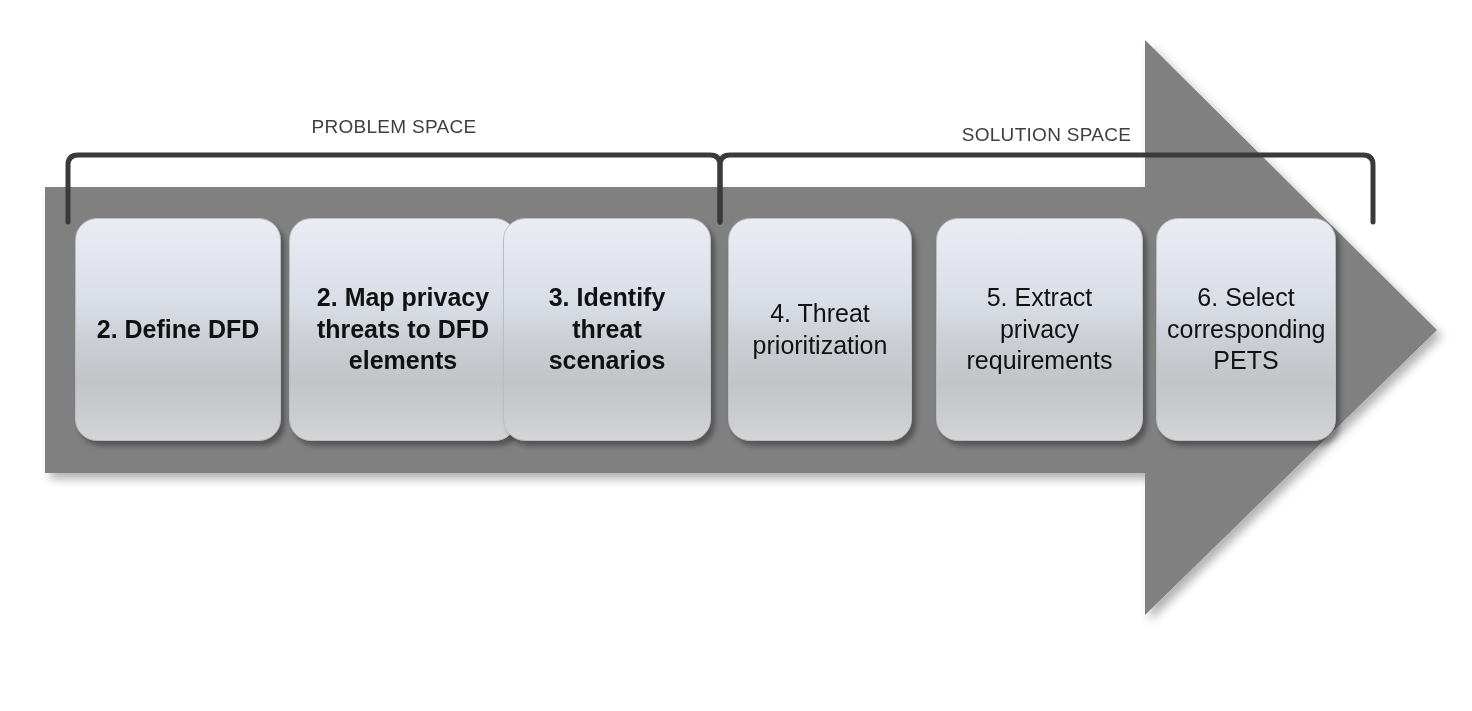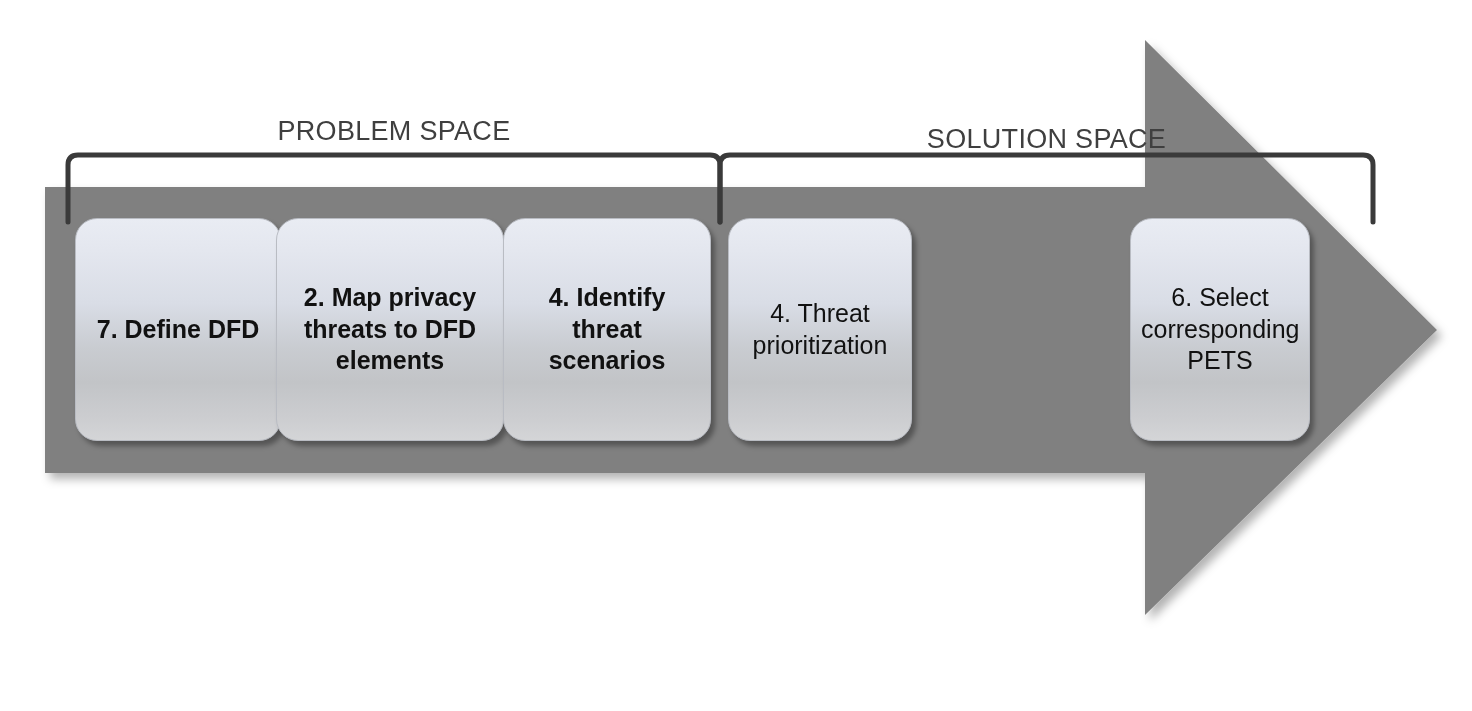--- a/index.html
+++ b/index.html
@@ -35,21 +35,21 @@
     left: 0;
     top: 0;
     width: 1472px;
     height: 711px;
     pointer-events: none;
   }
 
   
   .phase-label {
     position: absolute;
-    font-size: 27px;
+    font-size: 19px;
     letter-spacing: 0.3px;
     color: #3f3f3f;
     white-space: nowrap;
     font-weight: 400;
     text-align: center;
   }
   .phase-label.problem { left: 68px;  top: 116px; width: 652px; }
   .phase-label.solution { left: 720px; top: 124px; width: 653px; }
 
   
@@ -85,25 +85,25 @@
     font-weight: 700;
     font-size: 25px;
   }
   .step-box.plain .step-text {
     font-weight: 400;
     font-size: 25px;
   }
 
   
   .step-1 { left: 75px;   width: 206px; }
-  .step-2 { left: 276px;  width: 228px; }
+  .step-2 { left: 289px;  width: 228px; }
   .step-3 { left: 503px;  width: 208px; }
   .step-4 { left: 728px;  width: 184px; }
   .step-5 { left: 936px;  width: 207px; }
-  .step-6 { left: 1130px; width: 180px; }
+  .step-6 { left: 1156px; width: 180px; }
 </style>
 </head>
 <body>
 
 <div class="canvas">
 
   <svg class="arrow-shape" viewBox="0 0 1472 711">
     <defs>
       <filter id="arrowShadow" x="-10%" y="-10%" width="130%" height="130%">
         <feDropShadow dx="5" dy="6" stdDeviation="5" flood-color="#000000" flood-opacity="0.30"></feDropShadow>
@@ -115,33 +115,36 @@
   <svg class="bracket-layer" viewBox="0 0 1472 711">
     <path d="M68,222 L68,165 Q68,155 78,155 L710,155 Q720,155 720,165 L720,222" fill="none" stroke="#3a3a3a" stroke-width="5" stroke-linecap="round"></path>
     <path d="M720,222 L720,165 Q720,155 730,155 L1363,155 Q1373,155 1373,165 L1373,222" fill="none" stroke="#3a3a3a" stroke-width="5" stroke-linecap="round"></path>
   </svg>
 
   <div class="phase-label problem">PROBLEM SPACE</div>
 
   <div class="phase-label solution">SOLUTION SPACE</div>
 
   <div class="step-box step-1 emphasis">
-    <span class="step-text">7. Define DFD</span>
+    <span class="step-text">2. Define DFD</span>
   </div>
 
   <div class="step-box step-2 emphasis">
     <span class="step-text">2. Map privacy threats to DFD elements</span>
   </div>
 
   <div class="step-box step-3 emphasis">
-    <span class="step-text">4. Identify threat scenarios</span>
+    <span class="step-text">3. Identify threat scenarios</span>
   </div>
 
   <div class="step-box step-4 plain">
     <span class="step-text">4. Threat prioritization</span>
   </div>
 
+  <div class="step-box step-5 plain">
+    <span class="step-text">5. Extract privacy requirements</span>
+  </div>
 
   <div class="step-box step-6 plain">
     <span class="step-text">6. Select corresponding PETS</span>
   </div>
 
 </div>
 
 </body></html>

